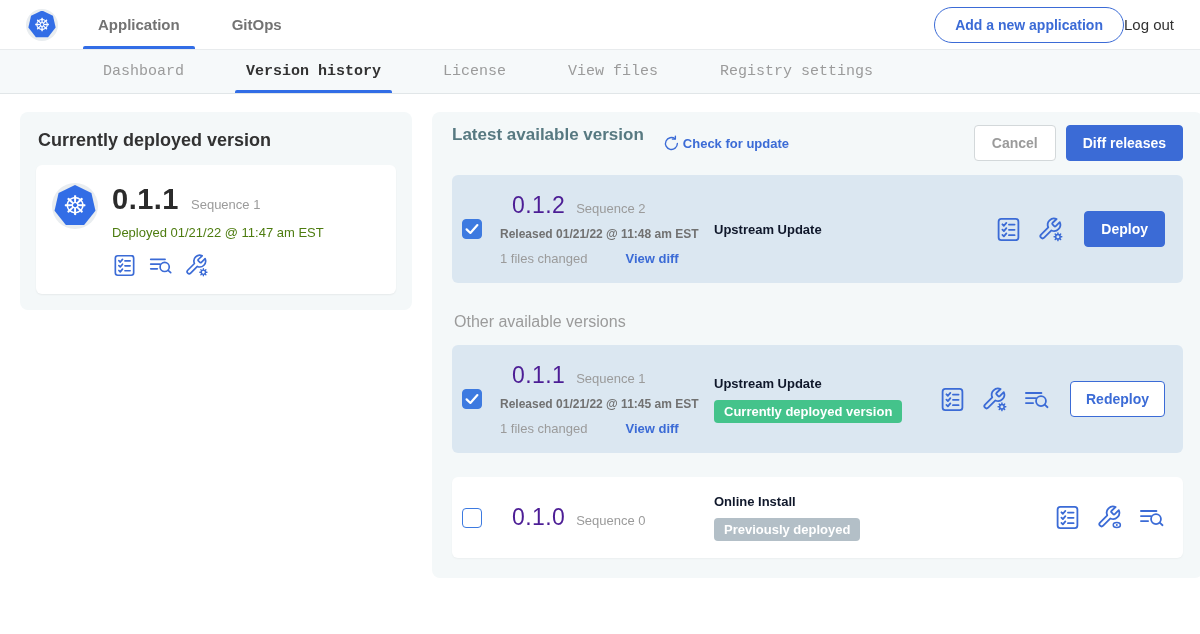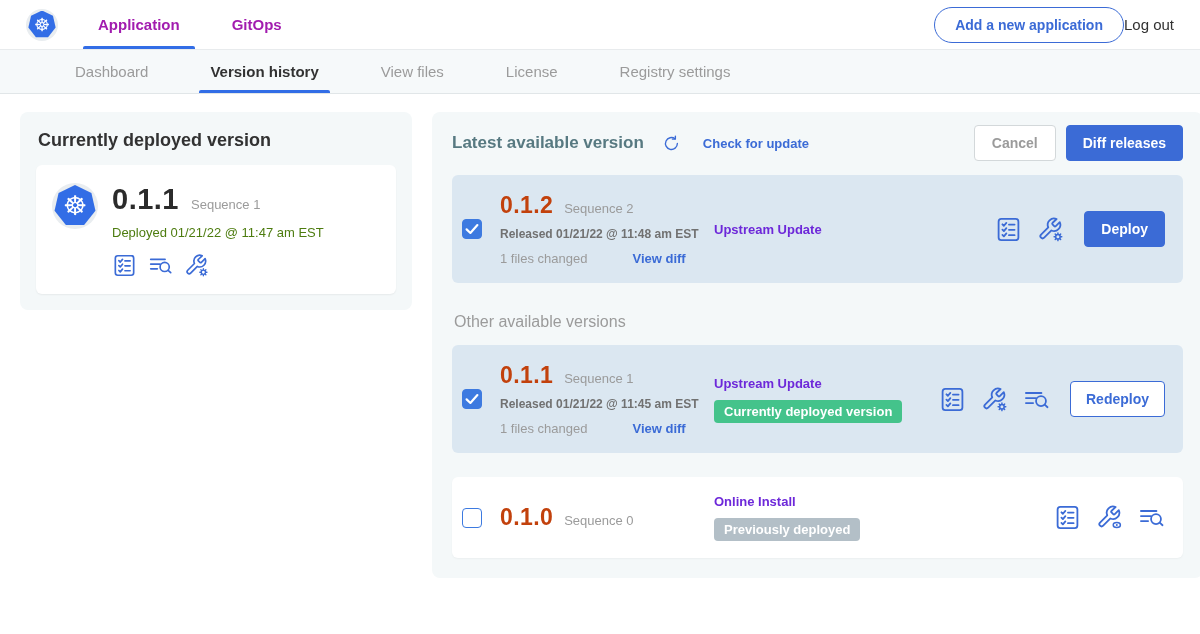--- a/index.html
+++ b/index.html
@@ -12,32 +12,32 @@
   .k8s-logo { width:32px; height:32px; border-radius:50%; background:#e9edf0;
     position:relative; flex:0 0 auto; }
   .k8s-logo .hept { position:absolute; inset:2px; background:#326de6;
     clip-path:polygon(50% 0%,89.1% 18.8%,98.7% 61.1%,71.7% 95.1%,28.3% 95.1%,1.3% 61.1%,10.9% 18.8%);
     display:flex; align-items:center; justify-content:center; color:#fff; }
   .k8s-logo .hept span { font-size:18px; line-height:1; }
   .k8s-logo.big { width:46px; height:46px; }
   .k8s-logo.big .hept span { font-size:27px; }
   .top-tabs { display:flex; margin-left:36px; gap:44px; height:100%; }
   .top-tab { display:flex; align-items:center; font-size:15px; font-weight:bold;
-    color:#a21caf; position:relative; cursor:pointer; padding:0 4px; }
+    color:#737373; position:relative; cursor:pointer; padding:0 4px; }
   .top-tab.active::after { content:""; position:absolute; left:-11px; right:-11px;
     bottom:0; height:3px; background:#326de6; border-radius:2px 2px 0 0; }
   .topbar-right { margin-left:auto; display:flex; align-items:center; }
   .add-app-btn { background:#fff; border:1px solid #3b6bd6; color:#3b6bd6;
     font-weight:bold; font-size:14px; padding:9px 20px; border-radius:19px; cursor:pointer;
     font-family:inherit; }
   .logout { font-size:15px; color:#323232; cursor:pointer; }
 
   
   .subnav { height:44px; background:#f6f9fa; border-bottom:1px solid #e1e6e8;
-    display:flex; padding-left:44px; }
+    display:flex; padding-left:72px;font-family:Liberation Mono, monospace; }
   .subnav-item { display:flex; align-items:center; padding:0 31px; font-size:15px;
     color:#9b9b9b; position:relative; cursor:pointer; }
   .subnav-item.active { color:#323232; font-weight:bold; }
   .subnav-item.active::after { content:""; position:absolute; left:20px; right:20px;
     bottom:0; height:3px; background:#326de6; border-radius:2px 2px 0 0; }
 
   
   .content { display:flex; align-items:flex-start; gap:20px; padding:18px 20px; }
   .panel { background:#f4f8f9; border-radius:8px; }
   .left-panel { width:392px; padding:16px 16px 16px; flex:0 0 auto; }
@@ -46,23 +46,23 @@
     padding:18px 16px 16px; display:flex; gap:14px; }
   .dep-ver-line { display:flex; align-items:baseline; gap:12px; }
   .dep-ver { font-size:29px; font-weight:bold; color:#2b2b2b; letter-spacing:.5px; }
   .dep-seq { font-size:13px; color:#9b9b9b; }
   .dep-date { font-size:13px; color:#4d7c0f; margin-top:9px; }
   .icon-row { display:flex; align-items:center; gap:11px; margin-top:13px; }
   .icon-row svg, .vactions svg { display:block; cursor:pointer; }
 
   
   .right-panel { flex:1; padding:13px 20px 20px; }
-  .latest-header { display:flex; align-items:center; }
+  .latest-header { display:flex; }
   .latest-header h2 { font-size:17px; font-weight:bold; color:#577981; }
-  .hdr-link { display:flex; align-items:center; gap:22px; color:#3b6bd6; font-size:13px;
+  .hdr-link { display:flex; align-items:center; gap:2px; color:#3b6bd6; font-size:13px;
     font-weight:bold; margin-left:18px; cursor:pointer; }
   .hdr-buttons { margin-left:auto; display:flex; align-items:center; gap:10px; }
   .btn { font-family:inherit; font-size:14px; font-weight:bold; border-radius:4px;
     cursor:pointer; }
   .btn-cancel { background:#fff; border:1px solid #d3d8da; color:#9b9b9b; padding:9px 17px; }
   .btn-primary { background:#3b6bd6; border:1px solid #3b6bd6; color:#fff; padding:9px 16px; }
   .btn-outline { background:#fff; border:1px solid #3b6bd6; color:#3b6bd6; padding:9px 15px; }
 
   .version-row { border-radius:6px; display:flex; align-items:center; padding:17px 18px 17px 10px; }
   .version-row.highlight { background:#dbe7f1; }
@@ -73,28 +73,28 @@
 
   .checkbox { width:20px; height:20px; border:1.5px solid #3d7ae0; border-radius:4px;
     background:#fff; flex:0 0 auto; display:flex; align-items:center; justify-content:center;
     cursor:pointer; }
   .checkbox svg { visibility:hidden; }
   .checkbox.checked { background:#3d7ae0; }
   .checkbox.checked svg { visibility:visible; }
 
   .vinfo { width:200px; margin-left:18px; flex:0 0 auto; }
   .vline { display:flex; align-items:baseline; gap:11px; }
-  .vnum { font-size:23px; font-weight:bold; color:#c2410c; letter-spacing:.4px; }
+  .vnum { font-size:23px; font-weight:normal; color:#4c1d95; letter-spacing:.4px;margin-left:12px; }
   .vseq { font-size:13px; color:#9b9b9b; }
   .vreleased { font-size:12px; font-weight:bold; color:#717171; margin-top:7px; line-height:1.35; }
-  .vfiles { margin-top:9px; font-size:13px; color:#9b9b9b; display:flex; gap:17px; }
+  .vfiles { margin-top:9px; font-size:13px; color:#9b9b9b; display:flex; gap:10px; }
   .vfiles a { color:#3b6bd6; font-weight:bold; text-decoration:none; cursor:pointer;margin-left:28px; }
 
   .vsource { width:225px; flex:0 0 auto; margin-left:14px; }
-  .vsource .src { font-size:13px; font-weight:bold; color:#6d28d9; }
+  .vsource .src { font-size:13px; font-weight:bold; color:#0f172a; }
   .badge { display:inline-block; margin-top:9px; padding:4px 10px; border-radius:4px;
     color:#fff; font-size:13px; font-weight:bold; }
   .badge.green { background:#44c38b; }
   .badge.gray { background:#b3bfc7; }
 
   .vactions { margin-left:auto; display:flex; align-items:center; gap:15px; }
   .vactions .btn { margin-left:5px; }
 </style>
 </head>
 <body>
@@ -162,22 +162,22 @@
   </nav>
   <div class="topbar-right">
     <button class="add-app-btn">Add a new application</button>
     <span class="logout">Log out</span>
   </div>
 </header>
 
 <nav class="subnav">
   <div class="subnav-item">Dashboard</div>
   <div class="subnav-item active">Version history</div>
+  <div class="subnav-item">License</div>
   <div class="subnav-item">View files</div>
-  <div class="subnav-item">License</div>
   <div class="subnav-item">Registry settings</div>
 </nav>
 
 <main class="content">
 
   <section class="panel left-panel">
     <h2>Currently deployed version</h2>
     <div class="deployed-card">
       <div class="k8s-logo big">
         <div class="hept">

